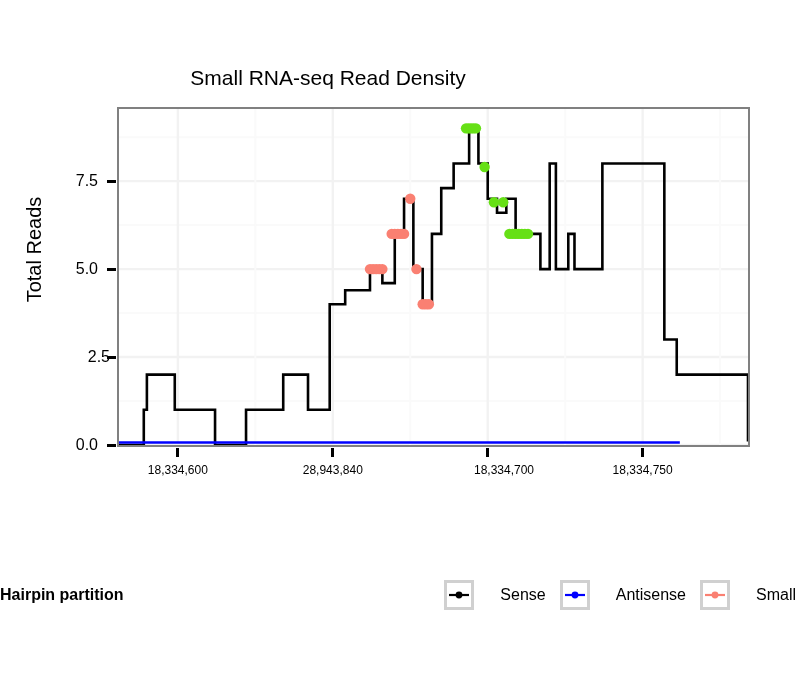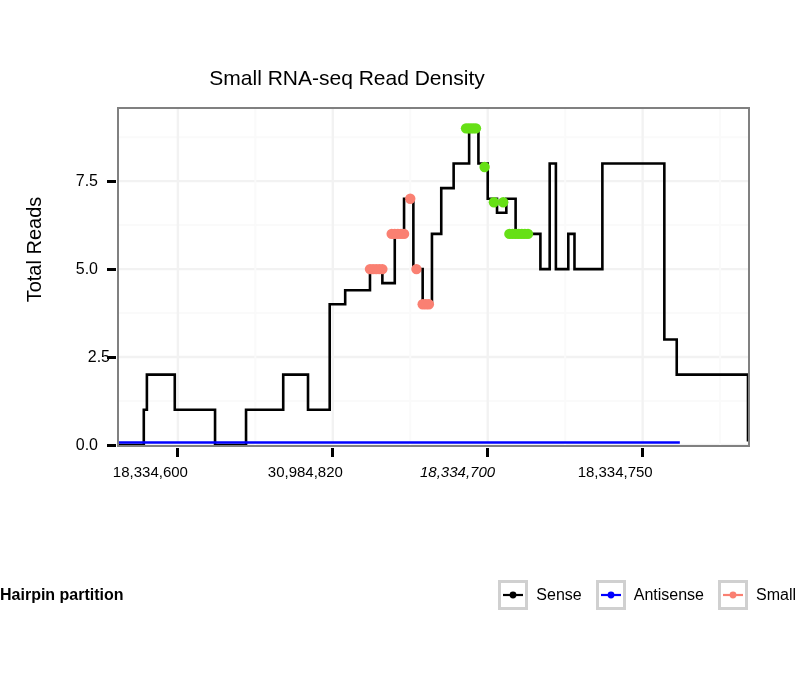--- a/index.html
+++ b/index.html
@@ -23,21 +23,20 @@
   }
   .chart-title {
     position: absolute;
     left: 0;
     top: 66px;
     width: 656px;
     text-align: center;
     font-size: 21px;
     color: #000;
     letter-spacing: 0px;
-    padding-left: 19px;
   }
   .y-axis-title {
     position: absolute;
     left: -46px;
     top: 238px;
     width: 160px;
     text-align: center;
     font-size: 20px;
     transform: rotate(-90deg);
     transform-origin: center center;
@@ -81,22 +80,22 @@
   .x-tick-mark {
     position: absolute;
     top: 448px;
     width: 3px;
     height: 9px;
     background: #000;
   }
   .x-tick-label {
     position: absolute;
     top: 463px;
-    font-size: 15px;
-    text-align: left;
+    font-size: 12px;
+    text-align: center;
     width: 130px;
   }
   .legend {
     position: absolute;
     left: 0;
     top: 580px;
     width: 810px;
     display: flex;
     align-items: center;
     justify-content: space-between;
@@ -104,20 +103,21 @@
   }
   .legend-title {
     font-size: 16px;
     font-weight: bold;
     margin-right: 22px;
   }
   .legend-entry {
     display: flex;
     align-items: center;
     margin-right: 14px;
+    gap: 18px;
   }
   .legend-key {
     width: 30px;
     height: 30px;
     background: #ffffff;
     border: 3px solid #d0d0d0;
     box-sizing: border-box;
     display: flex;
     align-items: center;
     justify-content: center;
@@ -199,23 +199,23 @@
         <circle cx="303.66" cy="195.27" r="5.2" fill="#fa8072" stroke="none"></circle>
         <circle cx="306.75" cy="195.27" r="5.2" fill="#fa8072" stroke="none"></circle>
         <circle cx="309.85" cy="195.27" r="5.2" fill="#fa8072" stroke="none"></circle>
       </svg>
   </div>
 
   <div id="x-ticks">
       <div class="x-tick-mark" style="left: 176.372px;"></div>
       <div class="x-tick-label" style="left: 112.872px;">18,334,600</div>
       <div class="x-tick-mark" style="left: 331.298px;"></div>
-      <div class="x-tick-label" style="left: 267.798px;">30,984,820</div>
+      <div class="x-tick-label" style="left: 267.798px;">28,943,840</div>
       <div class="x-tick-mark" style="left: 486.224px;"></div>
-      <div class="x-tick-label" style="left: 420px; font-style: italic;">18,334,700</div>
+      <div class="x-tick-label" style="left: 439px;">18,334,700</div>
       <div class="x-tick-mark" style="left: 641.15px;"></div>
       <div class="x-tick-label" style="left: 577.65px;">18,334,750</div>
     </div>
 
 
   <div class="legend">
     <span class="legend-title">Hairpin partition</span>
     <span id="legend-entries" style="display:flex;align-items:center;">
         <span class="legend-entry">
           <span class="legend-key">

